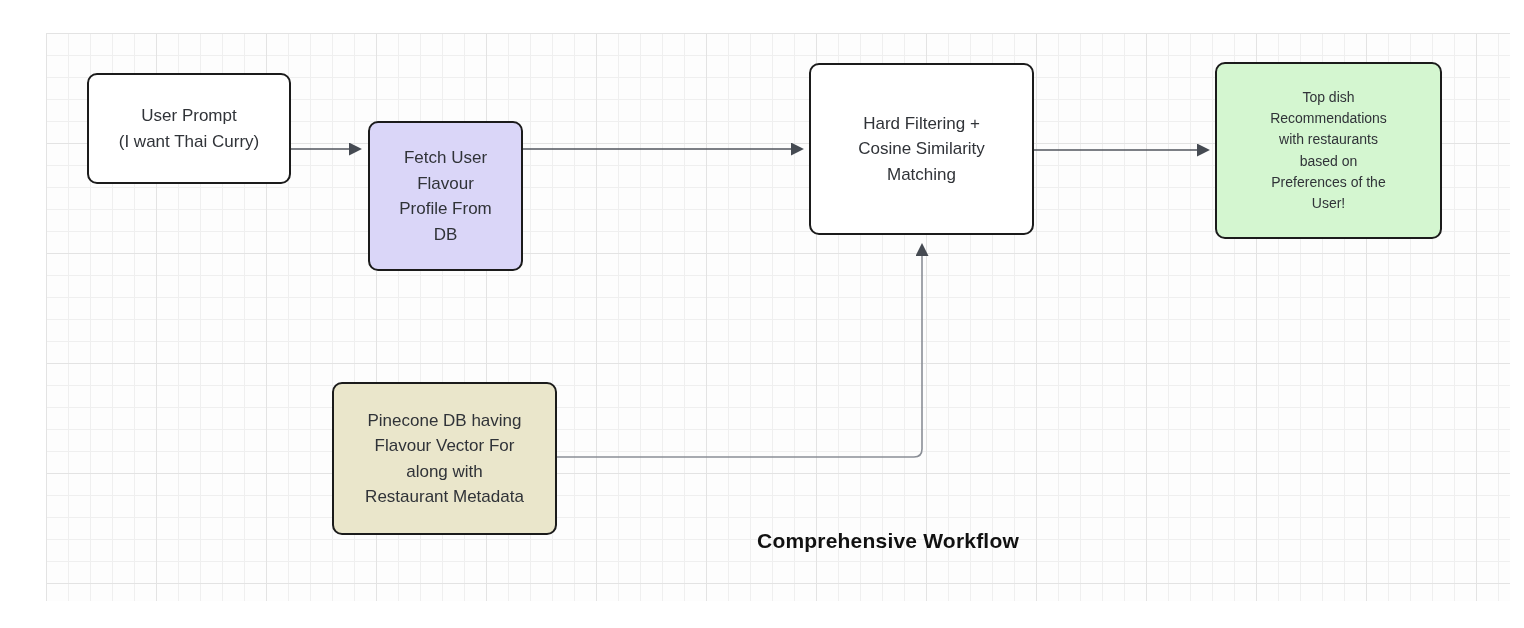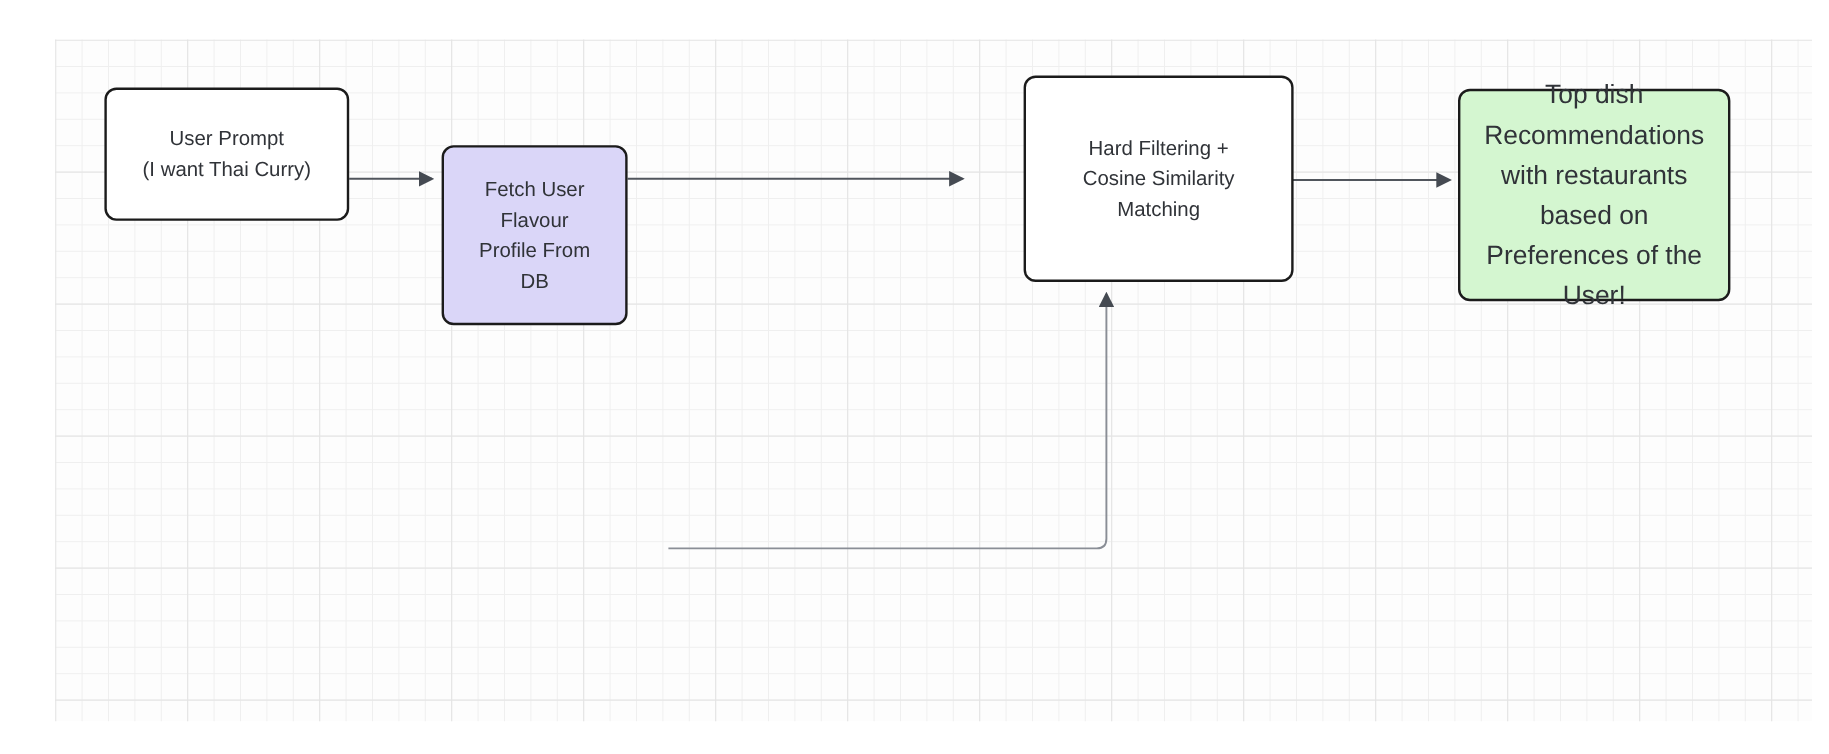--- a/index.html
+++ b/index.html
@@ -51,21 +51,21 @@
     line-height: 1.5;
     background: #ffffff;
   }
   .node .label {
     white-space: pre-line;
     padding: 4px 6px;
   }
   .node-user-prompt     { left:  87px; top:  73px; width: 204px; height: 111px; }
   .node-fetch-profile   { left: 368px; top:  73px; width: 155px; height: 150px; }
   .node-hard-filtering  { left: 809px; top:  63px; width: 225px; height: 172px; }
-  .node-recommendations { left: 1215px; top: 62px; width: 227px; height: 177px; font-size: 22px; line-height: 1.52; margin-top: 12px; }
+  .node-recommendations { left: 1215px; top: 62px; width: 227px; height: 177px; font-size: 14px; line-height: 1.52; }
   .node-pinecone-db     { left: 332px; top: 382px; width: 225px; height: 153px; }
   #diagram-title {
     position: absolute;
     left: 738px;
     top: 529px;
     width: 300px;
     text-align: center;
     font-size: 21px;
     font-weight: bold;
     color: #111111;
@@ -96,30 +96,37 @@
 (I want Thai Curry)</span>
   </div>
 
   <div class="node node-fetch-profile" style="background: rgb(218, 214, 248); margin-top: 48px;">
     <span class="label">Fetch User
 Flavour
 Profile From
 DB</span>
   </div>
 
-  <div class="node node-hard-filtering" style="background: rgb(255, 255, 255); margin-left: 44px;">
+  <div class="node node-hard-filtering" style="background: rgb(255, 255, 255);">
     <span class="label">Hard Filtering +
 Cosine Similarity
 Matching</span>
   </div>
 
   <div class="node node-recommendations" style="background: rgb(212, 246, 208);">
     <span class="label">Top dish
 Recommendations
 with restaurants
 based on
 Preferences of the
 User!</span>
   </div>
 
+  <div class="node node-pinecone-db" style="background: rgb(234, 230, 203);">
+    <span class="label">Pinecone DB having
+Flavour Vector For
+along with
+Restaurant Metadata</span>
+  </div>
 
+  <div id="diagram-title">Comprehensive Workflow</div>
 
 </div>
 
 </body></html>

